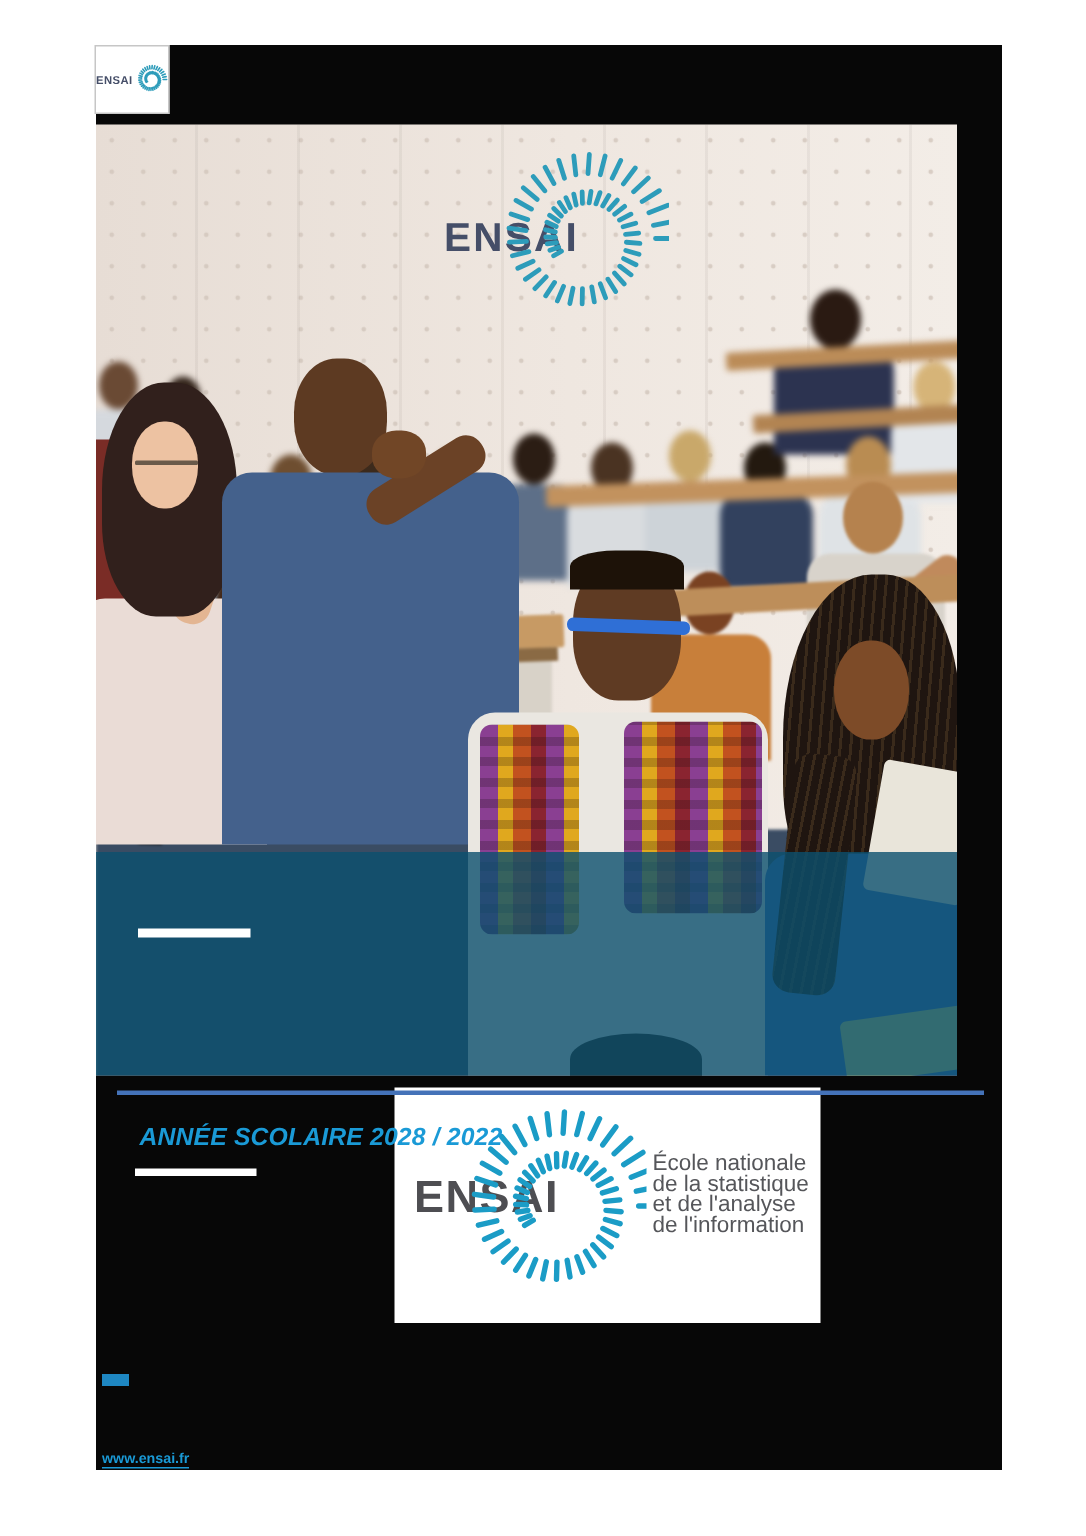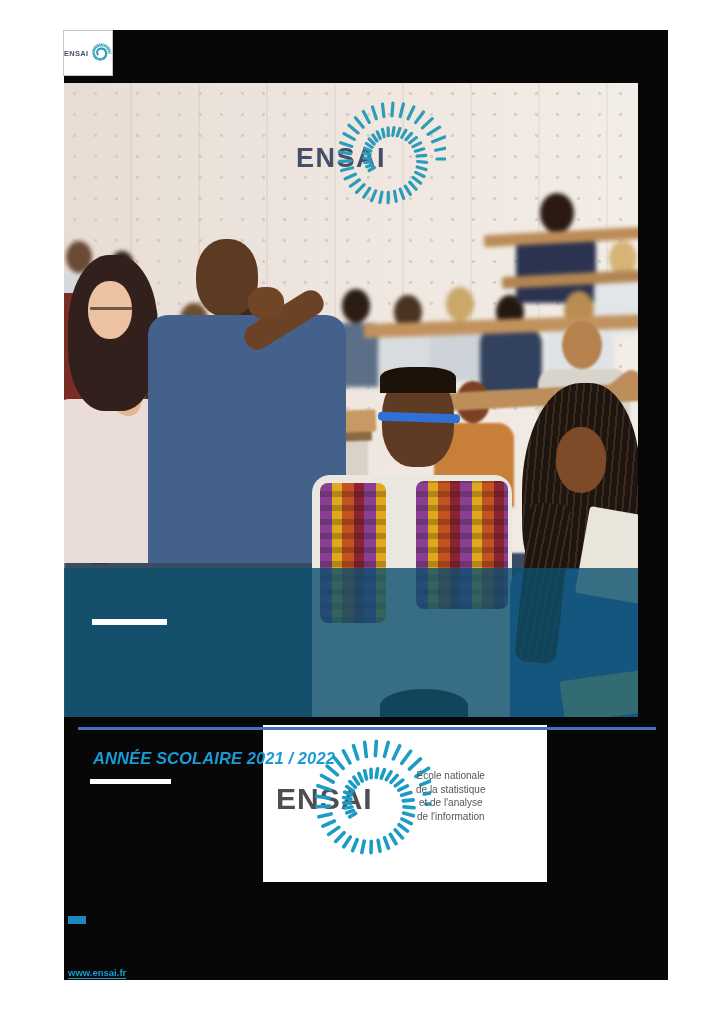--- a/index.html
+++ b/index.html
@@ -41,22 +41,22 @@
   .banner{left:64px;top:568px;width:574px;height:149px;background:rgba(11,80,110,.80);z-index:2;}
   .title-dash{left:92px;top:619px;width:75px;height:6px;background:#ffffff;z-index:3;}
   .title{left:92px;top:627px;color:#ffffff;font-size:37px;line-height:46px;
          font-weight:400;letter-spacing:.2px;z-index:3;white-space:nowrap;}
   .title sup{font-size:.55em;vertical-align:.45em;letter-spacing:0;}
 
   
   .logo-box{left:263px;top:725px;width:284px;height:157px;background:#ffffff;z-index:3;}
   .logo-box .brand{position:absolute;left:13px;top:57px;font-size:30px;font-weight:600;
                    color:#4e4e52;letter-spacing:1px;}
-  .tagline{position:absolute;left:153px;top:44px;font-size:10px;line-height:13.6px;
-           color:#55565a;text-align:center;}
+  .tagline{position:absolute;left:172px;top:44px;font-size:15px;line-height:13.6px;
+           color:#55565a;}
   .blue-line{left:78px;top:727px;width:578px;height:3px;background:#4472b8;z-index:4;}
 
   .school-year{left:93px;top:749px;font-size:16.5px;font-weight:700;font-style:italic;
                color:#1a9ad6;z-index:5;white-space:nowrap;letter-spacing:.1px;}
   .white-underline{left:90px;top:779px;width:81px;height:4.5px;background:#ffffff;z-index:5;}
 
   .footer-dash{left:68px;top:916px;width:18px;height:8px;background:#1e87c2;z-index:5;}
   .footer-link{left:68px;top:967px;font-size:9.5px;font-weight:700;color:#1a9ad6;
                text-decoration:none;border-bottom:1px solid #1a9ad6;z-index:5;text-align:right;}
   svg{position:absolute;}
@@ -173,19 +173,19 @@
       </svg>
     <div class="tagline">
       <div>École nationale</div>
       <div>de la statistique</div>
       <div>et de l'analyse</div>
       <div>de l'information</div>
     </div>
   </div>
 
   <div class="abs blue-line"></div>
-  <div class="abs school-year">ANNÉE SCOLAIRE 2021 / 2022</div>
+  <div class="abs school-year">ANNÉE SCOLAIRE 2028 / 2022</div>
   <div class="abs white-underline"></div>
 
   <div class="abs footer-dash"></div>
   <a class="abs footer-link" href="#">www.ensai.fr</a>
 
 </div>
 
 </body></html>

